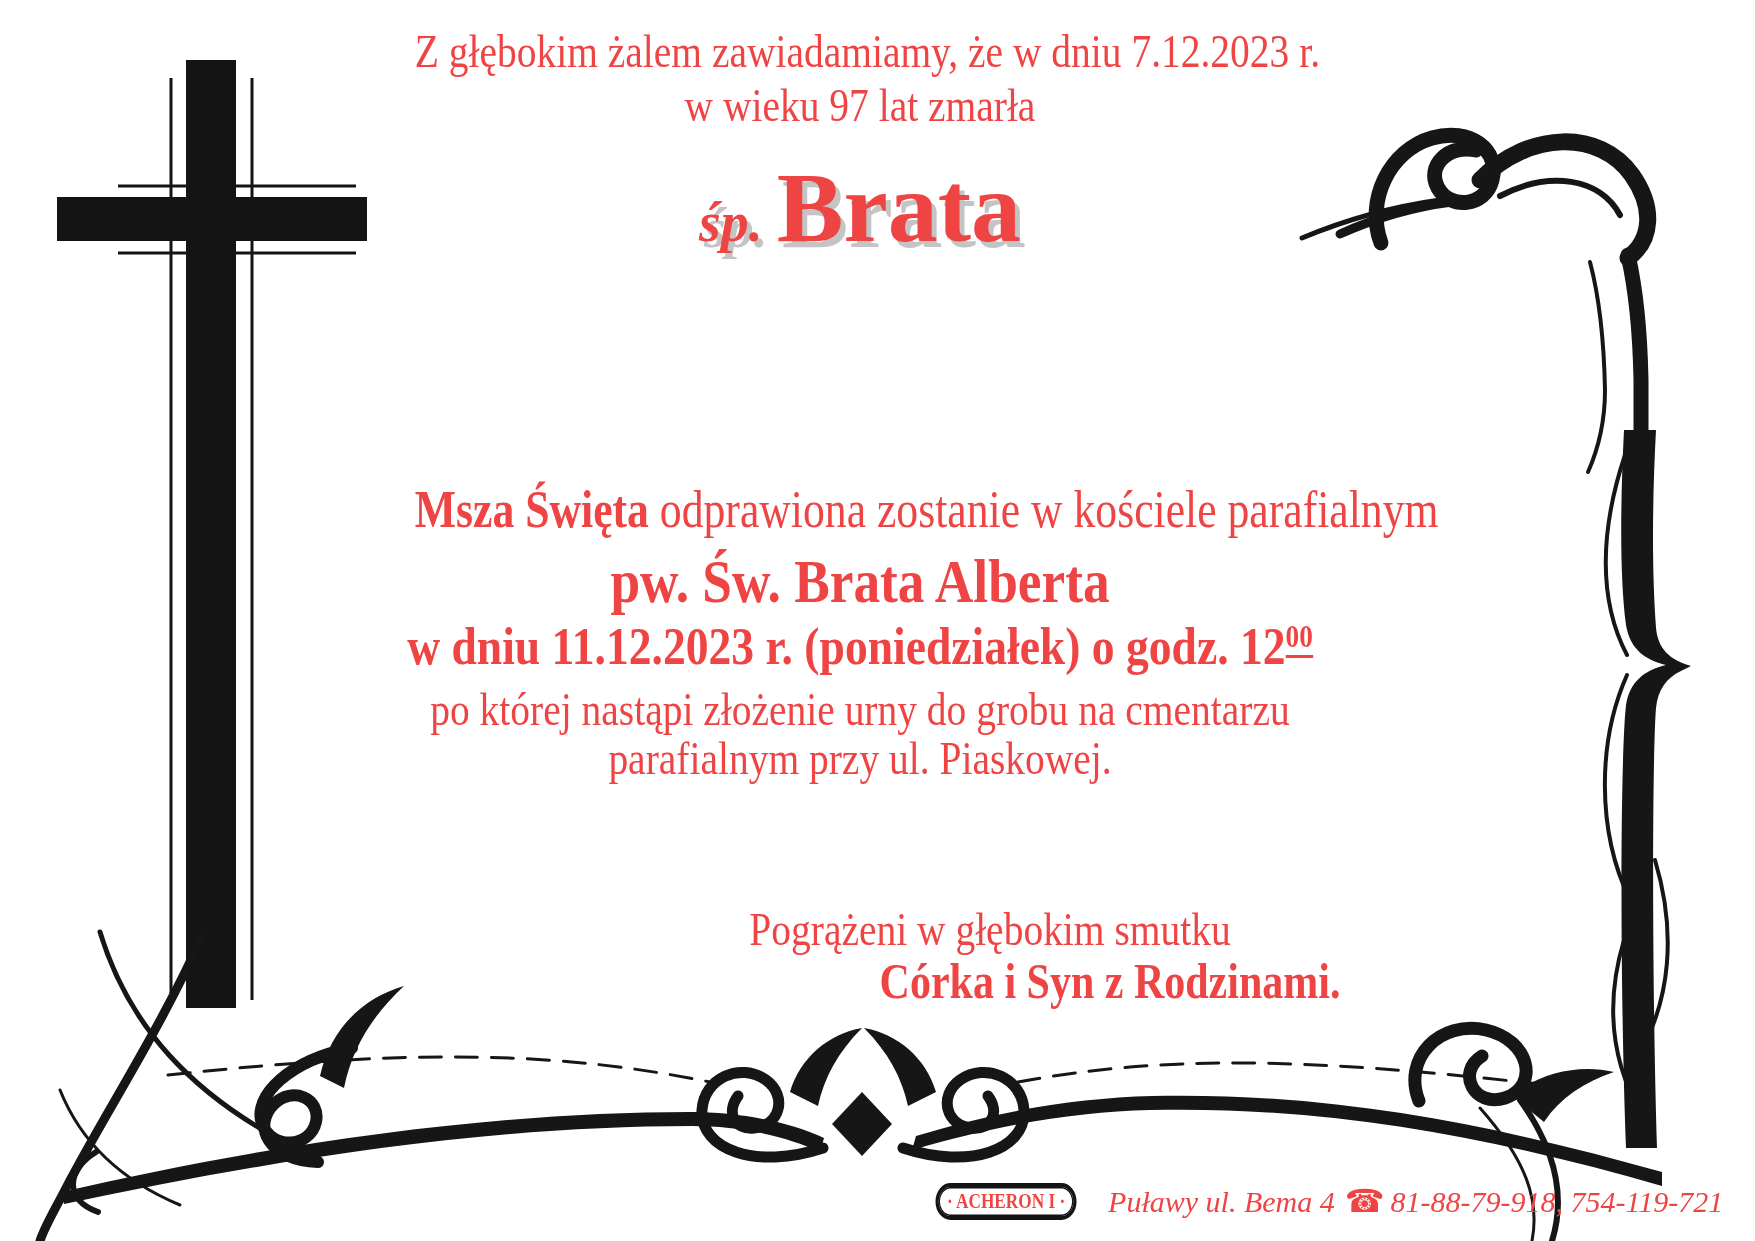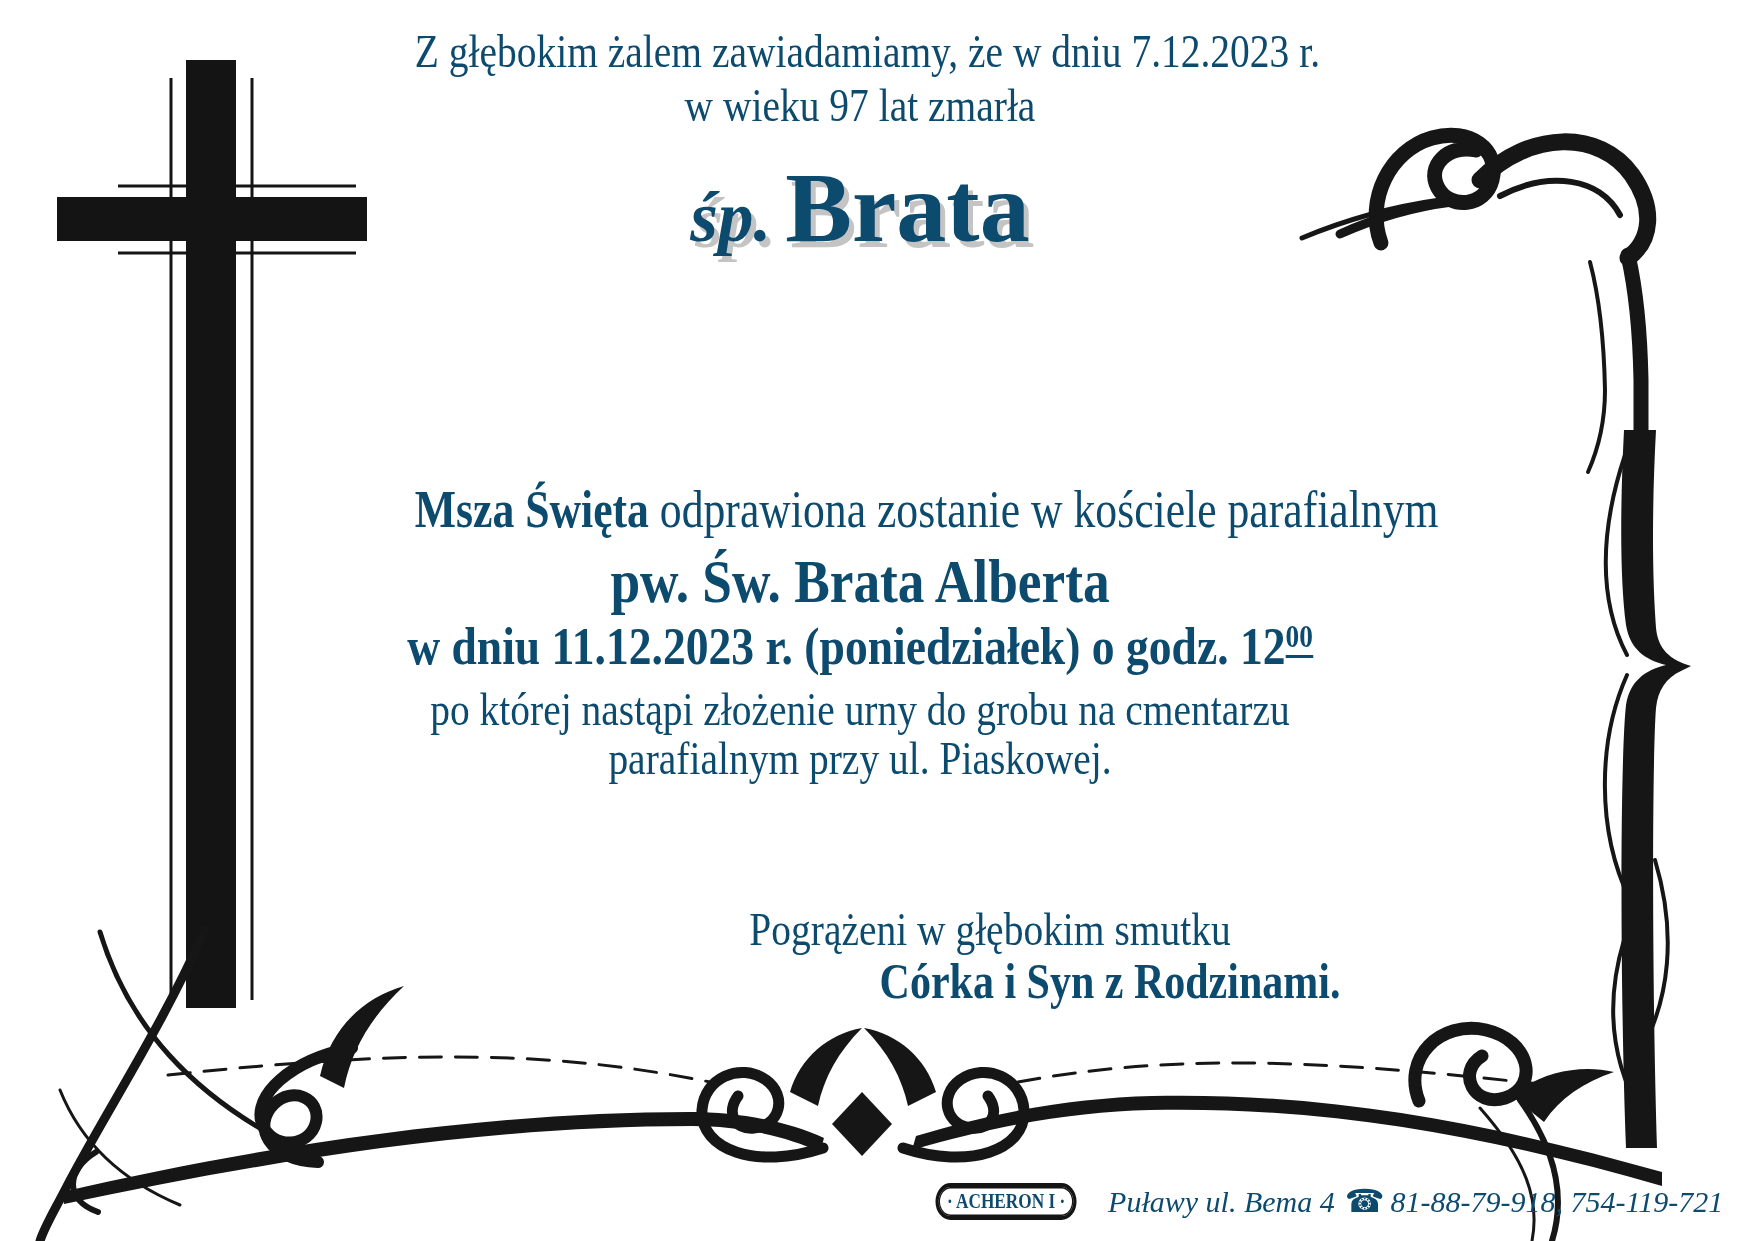--- a/index.html
+++ b/index.html
@@ -2,30 +2,30 @@
 <html><head>
 <meta charset="utf-8">
 <style>
   html,body{margin:0;padding:0;background:#fff;}
   #page{
     position:relative;
     width:1755px;height:1241px;
     background:#ffffff;
     overflow:hidden;
     font-family:"Liberation Serif", serif;
-    color:#0c4a6e;
+    color:#ef4444;
   }
   .line{position:absolute;left:330px;width:1060px;text-align:center;white-space:nowrap;}
   .cond{transform:scaleX(0.84);transform-origin:50% 50%;}
   .cond2{transform:scaleX(0.86);transform-origin:50% 50%;}
   .b{font-weight:bold;}
   .l-intro1{top:24px;font-size:47px;}
   .l-intro2{top:78px;font-size:47px;}
   .l-nameline{top:158px;font-size:100px;font-weight:bold;line-height:1;text-shadow:5px 6px 0 #c4c4c4;}
-  .honorific{font-style:italic;font-size:71px;padding-right:14px;}
+  .honorific{font-style:italic;font-size:56px;padding-right:14px;}
   .l-surname{top:268px;font-size:250px;font-weight:bold;line-height:0.9;text-shadow:10px 11px 0 #c4c4c4;letter-spacing:2px;}
   .l-mass{top:480px;font-size:52px;}
   .l-parish{top:546px;font-size:62px;font-weight:bold;}
   .l-when{top:616px;font-size:53px;font-weight:bold;}
   .sup{font-size:0.60em;position:relative;top:-0.52em;border-bottom:0.10em solid currentColor;padding-bottom:0.02em;}
   .l-burial1{top:682px;font-size:47px;}
   .l-burial2{top:731px;font-size:47px;}
   .l-mourn{top:902px;left:660px;width:660px;font-size:47px;}
   .l-sign{top:952px;left:780px;width:660px;font-size:50px;font-weight:bold;}
   #ornaments{position:absolute;left:0;top:0;width:1755px;height:1241px;pointer-events:none;}

